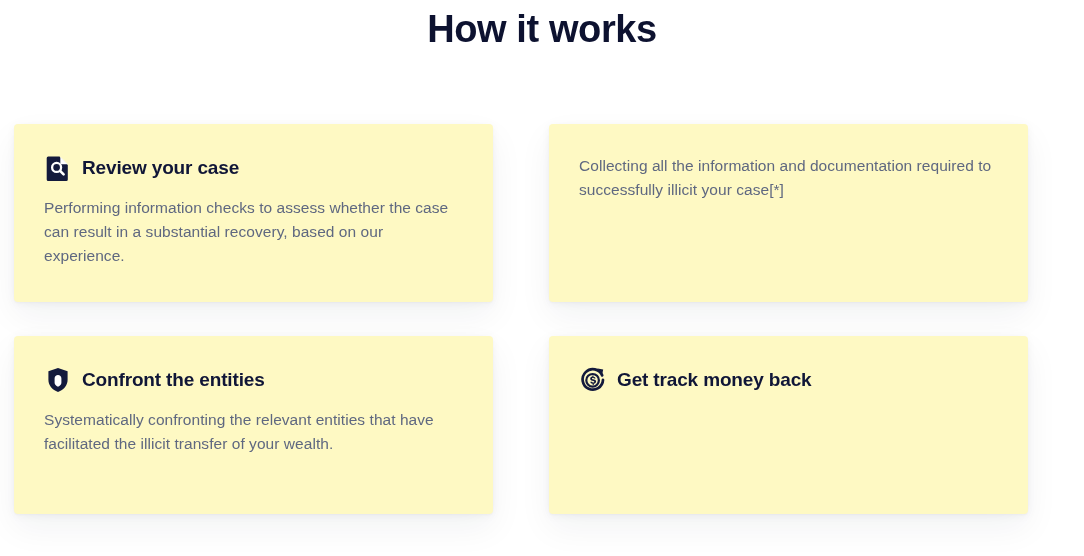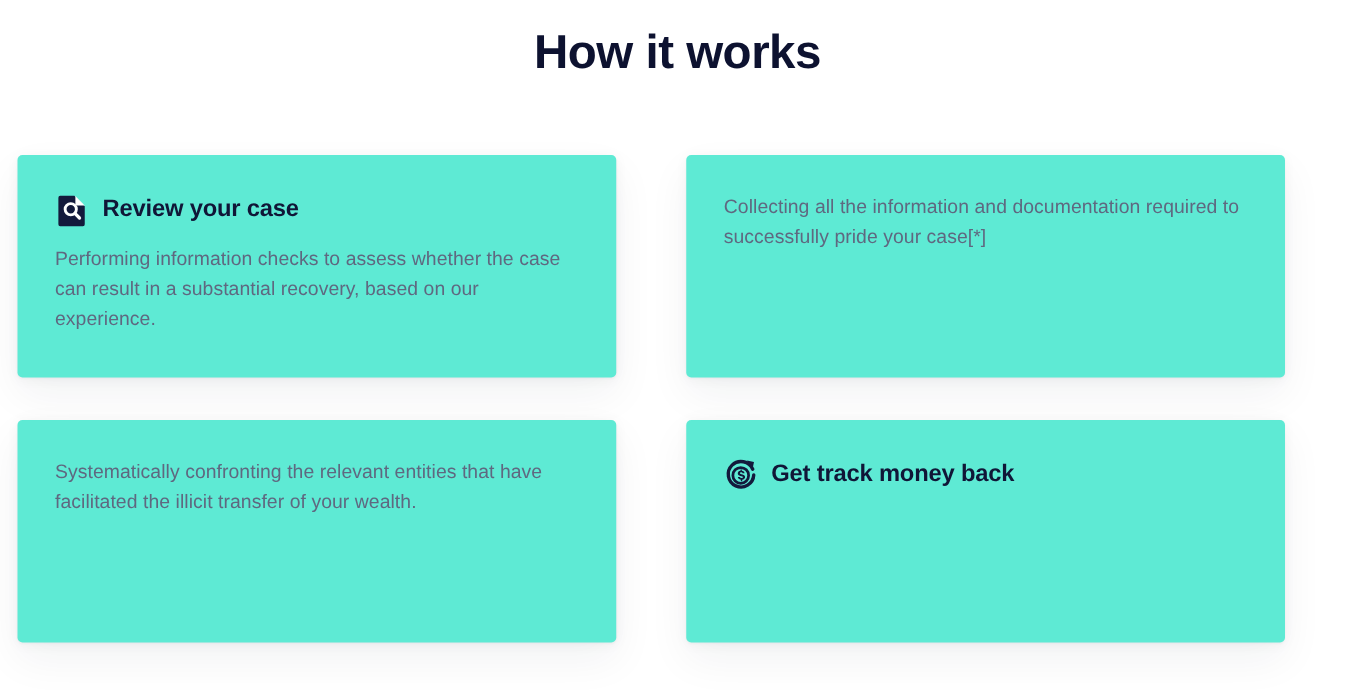--- a/index.html
+++ b/index.html
@@ -20,21 +20,21 @@
     position: relative;
     width: 1084px;
     height: 556px;
     background: #ffffff;
     overflow: hidden;
   }
 
   
   .section-title {
     margin: 0;
-    padding-top: 18px;
+    padding-top: 5px;
     text-align: center;
     font-size: 38px;
     line-height: 48px;
     font-weight: 700;
     letter-spacing: -0.4px;
     color: #0d1230;
   }
 
   
   .grid {
@@ -43,21 +43,21 @@
     top: 124px;
     width: 1056px;
     display: grid;
     grid-template-columns: 479px 479px;
     column-gap: 56px;
     row-gap: 34px;
   }
 
   .card {
     position: relative;
-    background: #5eead4;
+    background: #fef9c3;
     border-radius: 4px;
     padding: 30px 30px 26px 30px;
     box-shadow: 0 2px 10px rgba(23, 28, 56, 0.045),
                 0 14px 34px rgba(23, 28, 56, 0.055),
                 0 1px 2px rgba(23, 28, 56, 0.03);
     min-height: 178px;
   }
 
   .card-head {
     display: flex;
@@ -111,24 +111,33 @@
             <circle cx="12.6" cy="13.4" r="4.5" fill="none" stroke="#ffffff" stroke-width="2.3"></circle>
             <path d="M16.1 16.9l3.5 3.5" stroke="#ffffff" stroke-width="2.6" stroke-linecap="round" fill="none"></path>
           </svg>
         </span>
         <h3 class="card-title">Review your case</h3>
       </div>
       <p class="card-body">Performing information checks to assess whether the case can result in a substantial recovery, based on our experience.</p>
     </div>
 
     <div class="card">
-      <p class="card-body">Collecting all the information and documentation required to successfully pride your case[*]</p>
+      <p class="card-body">Collecting all the information and documentation required to successfully illicit your case[*]</p>
     </div>
 
     <div class="card">
+      <div class="card-head">
+        <span class="card-icon">
+          <svg viewBox="0 0 28 28" aria-hidden="true">
+            <path fill="currentColor" d="M14 2.1l9.6 3.2v8.3c0 5.9-3.9 10.6-9.6 12.4C8.3 24.2 4.4 19.5 4.4 13.6V5.3L14 2.1z"></path>
+            <path fill="#ffffff" d="M14 9.1c1.9 0 3.4 1.5 3.4 3.4v4.3c0 1.6-1.4 3-3.4 4-2-1-3.4-2.4-3.4-4v-4.3c0-1.9 1.5-3.4 3.4-3.4z"></path>
+          </svg>
+        </span>
+        <h3 class="card-title">Confront the entities</h3>
+      </div>
       <p class="card-body">Systematically confronting the relevant entities that have facilitated the illicit transfer of your wealth.</p>
     </div>
 
     <div class="card">
       <div class="card-head">
         <span class="card-icon">
           <svg viewBox="0 0 28 28" aria-hidden="true">
             <path fill="none" stroke="currentColor" stroke-width="2.7" stroke-linecap="round" d="M23.2 9.4A10.2 10.2 0 1 0 24 13.9"></path>
             <path fill="currentColor" d="M18.6 2.4l5.6 1.2-1.2 5.6-4.4-6.8z"></path>
             <circle cx="13.6" cy="14.3" r="6.3" fill="none" stroke="currentColor" stroke-width="2.2"></circle>

